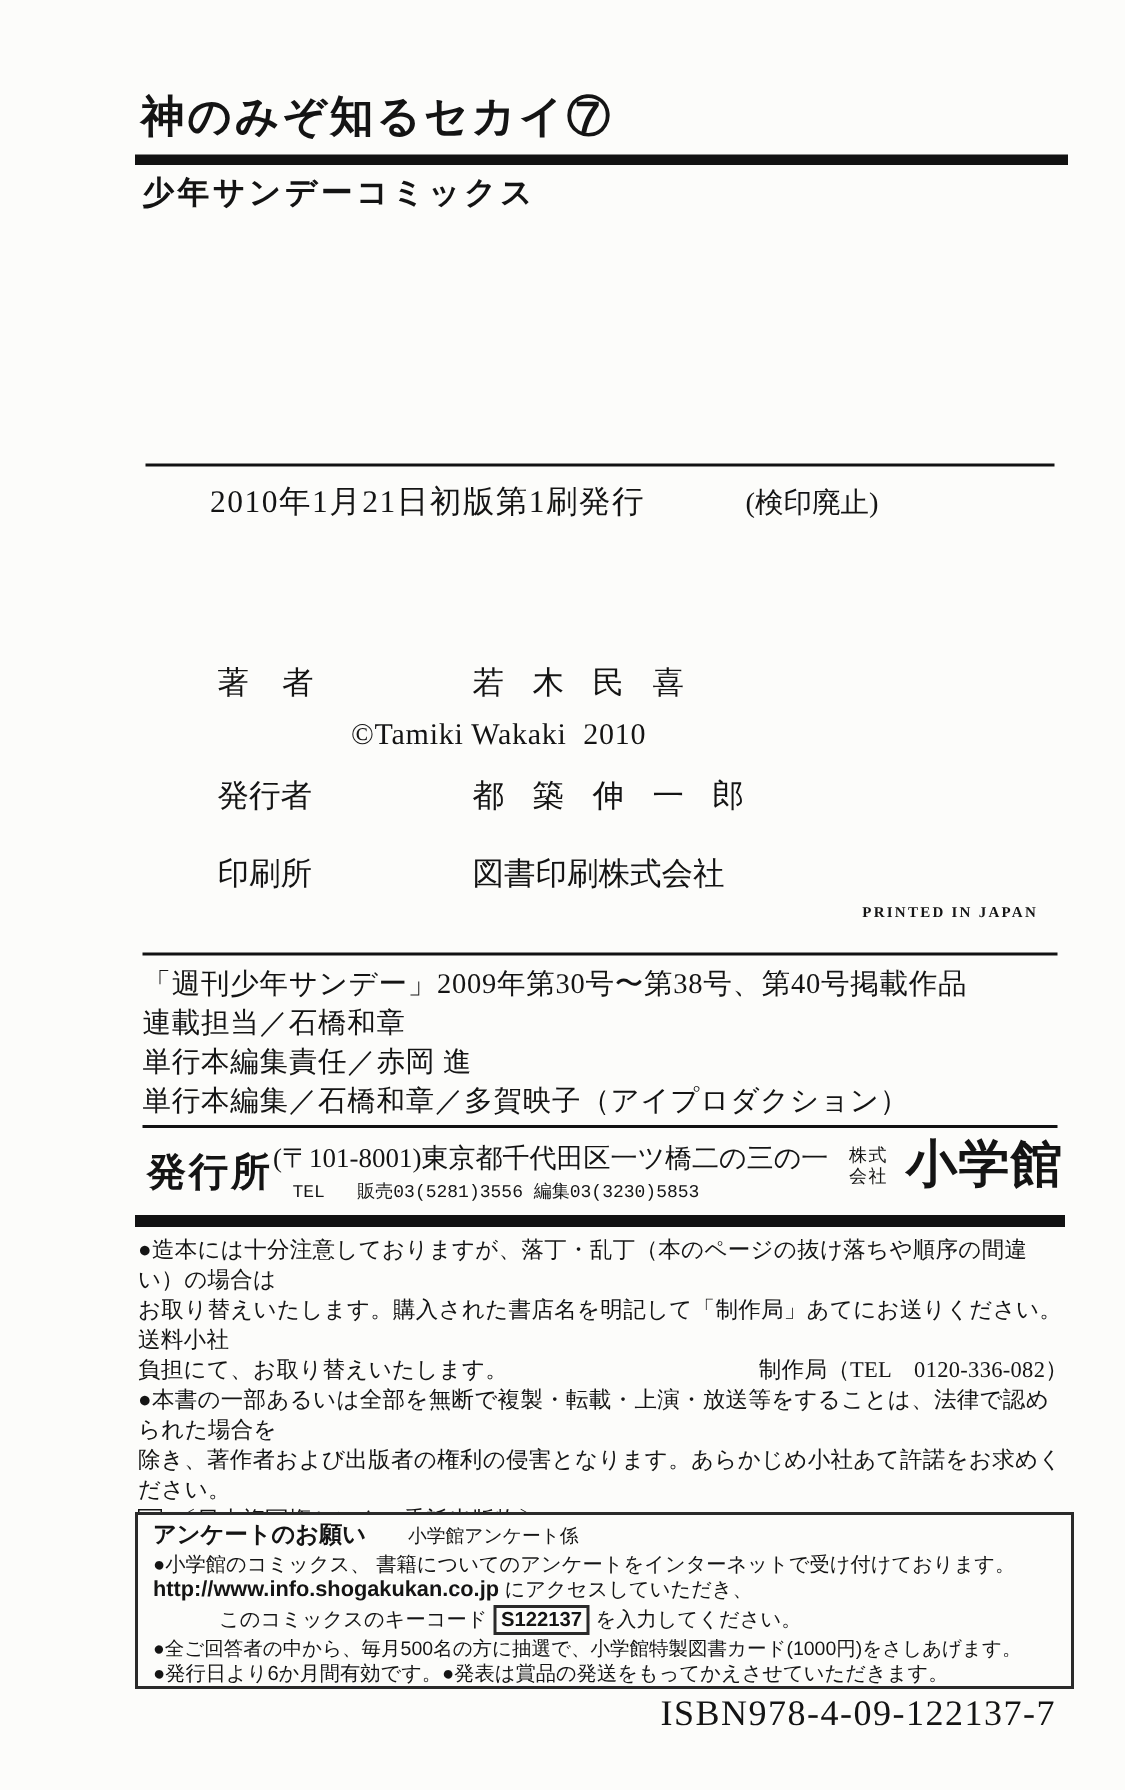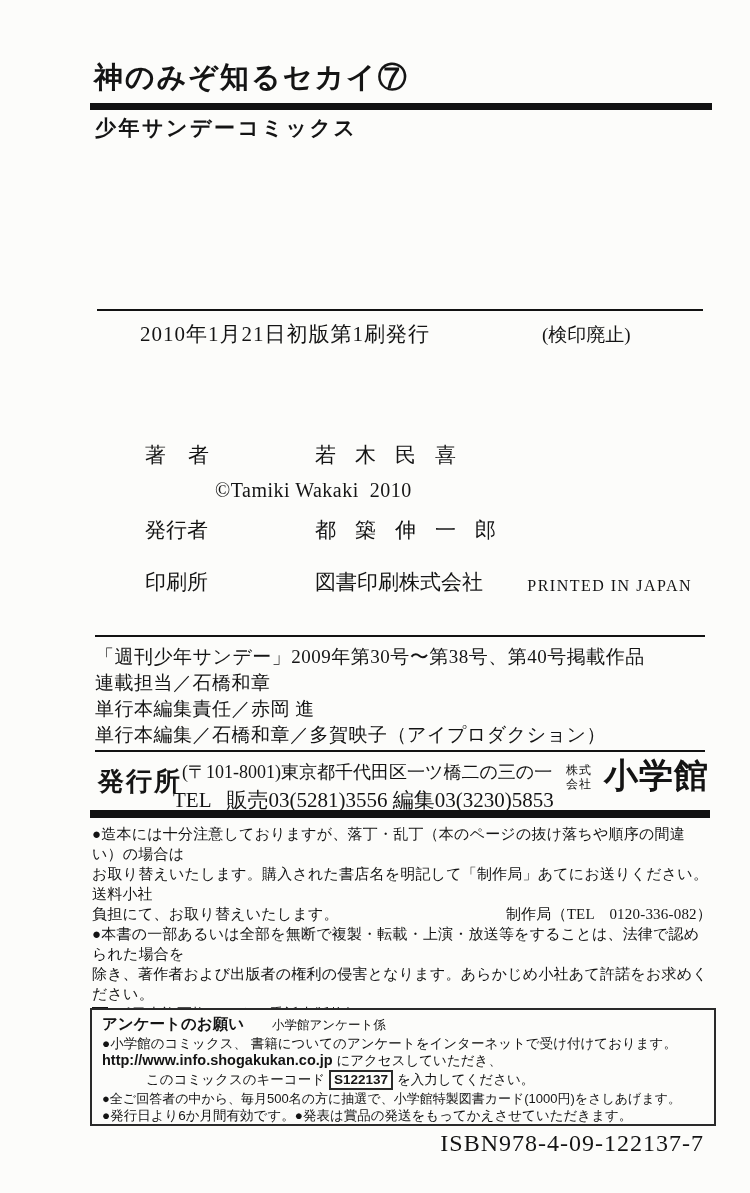--- a/index.html
+++ b/index.html
@@ -17,40 +17,40 @@
   .pre { white-space:pre-wrap; }
   .abs { position:absolute; }
   .rule { position:absolute; background:#121212; }
 
   
   .book-title { top:58px; left:94px; font-size:29px; font-weight:bold; letter-spacing:2px; }
   .series-name { top:114px; left:95px; font-size:21px; font-weight:bold; letter-spacing:2.5px; }
 
   
   .edition-date { top:320px; left:140px; font-size:21px; letter-spacing:1px; }
-  .seal-note { top:322px; left:497px; font-size:19px;margin-left:45px; }
+  .seal-note { top:322px; left:497px; font-size:19px; }
 
   
   .credits { top:441px; left:145px; width:470px; font-size:21px; }
   .credit-row { display:flex; margin-bottom:24px; }
   .credit-label { width:170px; flex:0 0 170px; }
   .credit-row:nth-child(1) .credit-label { letter-spacing:22px; }
   .credit-row:nth-child(1) .credit-value,
   .credit-row:nth-child(3) .credit-value { letter-spacing:19px; }
-  .credit-row:nth-child(2) { margin-left:70px; margin-top:-14px; margin-bottom:14px; }
+  .credit-row:nth-child(2) { margin-left:89px; margin-top:-14px; margin-bottom:14px; }
   .copyright-line { font-size:20px; letter-spacing:0.5px; }
-  .printed-note { top:577px; right:58px; font-size:16px; letter-spacing:1.5px; }
+  .printed-note { top:603px; right:58px; font-size:10px; letter-spacing:1.5px;font-weight:bold; }
 
   
   .serialization { top:644px; left:95px; width:615px; font-size:19px; line-height:26px; letter-spacing:0.5px; }
 
   
   .pub-label { top:764px; left:98px; font-size:26px; font-weight:bold; letter-spacing:2px; }
   .pub-address { top:760px; left:182px; font-size:18px; }
-  .pub-tel { top:786px; left:173px; font-size:21px; }
+  .pub-tel { top:786px; left:195px; font-size:12px;font-family:Liberation Mono, monospace; }
   .corp-stack { top:764px; left:566px; font-size:12px; line-height:13.5px; letter-spacing:1px; }
   .pub-name { top:753px; left:604px; font-size:34px; font-weight:bold; letter-spacing:1px; }
 
   
   .notices { top:824px; left:92px; width:620px; font-size:15px; line-height:20px; letter-spacing:0.2px; }
   .notice-split { display:flex; justify-content:space-between;gap:24px; }
   .r-mark {
     display:inline-block; border:1px solid #141414; font-size:12px; line-height:13px;
     padding:0 3px; margin-right:4px; position:relative; top:-1px;
     font-family:"Liberation Serif", serif;

